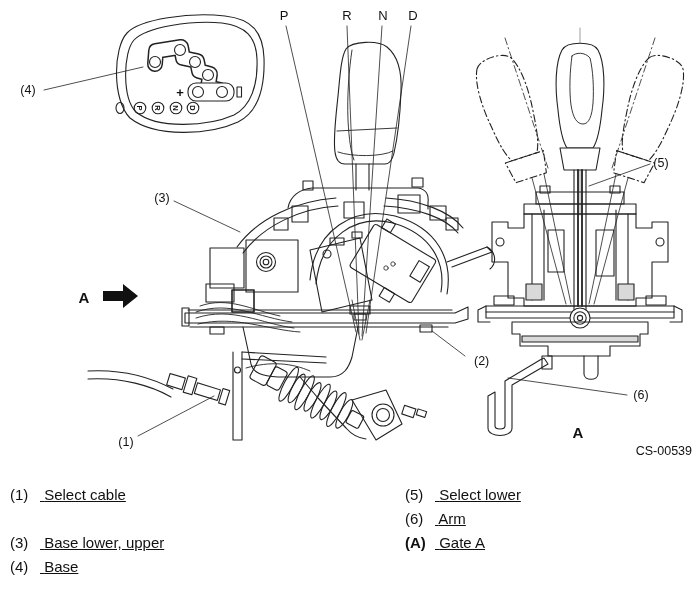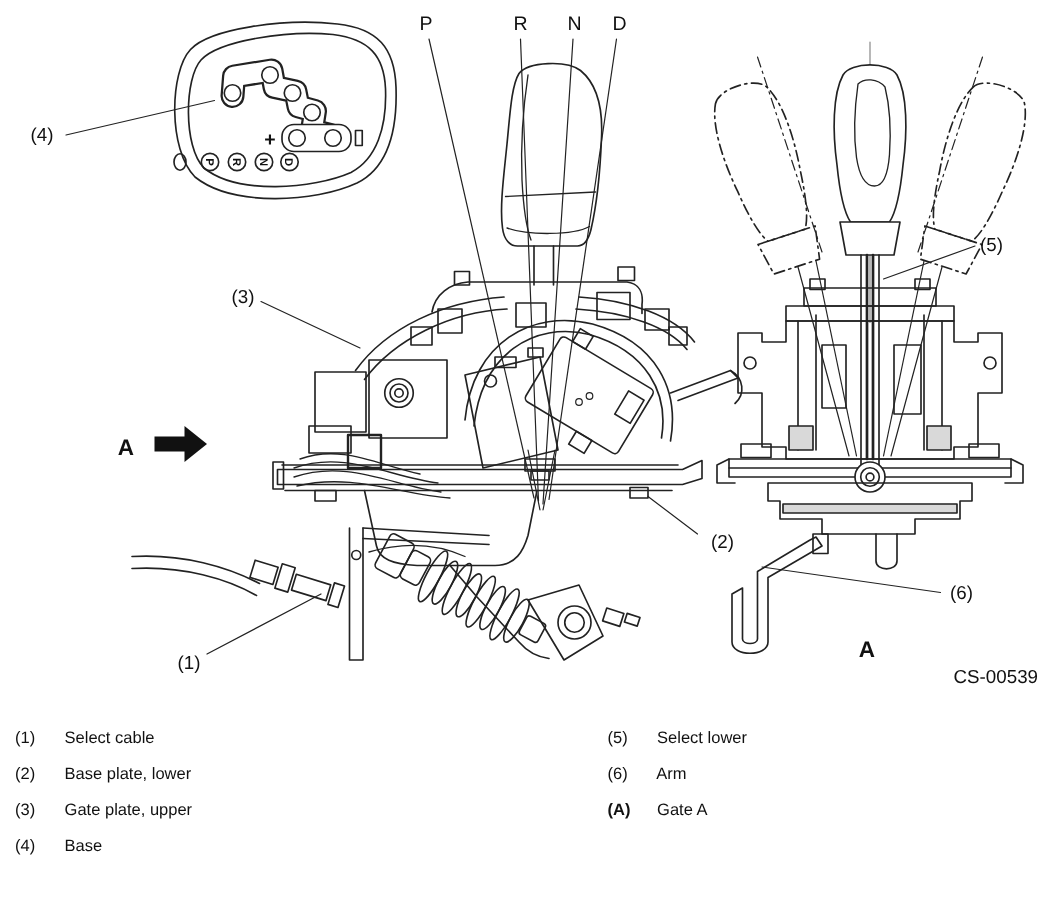--- a/index.html
+++ b/index.html
@@ -9,21 +9,21 @@
   }
   svg{position:absolute;left:0;top:0;}
   svg text{font-family:"Liberation Sans",sans-serif;fill:#111;}
   .callout{font-size:12.5px;}
   .toplabel{font-size:13px;}
   .viewlabel{font-size:15px;font-weight:bold;}
   .code{font-size:12.5px;}
   .gateletter{font-size:7.5px;font-weight:bold;}
   .plus{font-size:13px;font-weight:bold;}
   .legend{position:absolute;left:0;top:0;width:695px;height:599px;pointer-events:none;}
-  .lrow{position:absolute;font-size:11px;white-space:nowrap;}
+  .lrow{position:absolute;font-size:15px;white-space:nowrap;text-decoration:underline;}
   .lnum{display:inline-block;width:30px;}
   .lbold{font-weight:bold;}
 </style>
 </head>
 <body>
 
 <div class="canvas">
 
 <svg width="695" height="470" viewBox="0 0 695 470">
   <g fill="none" stroke="#222" stroke-width="1.1" stroke-linejoin="round" stroke-linecap="round">
@@ -280,27 +280,23 @@
   <text x="641" y="399" text-anchor="middle" class="callout">(6)</text>
   <text x="578" y="438" text-anchor="middle" class="viewlabel">A</text>
   <text x="692" y="455" text-anchor="end" class="code">CS-00539</text>
 </svg>
 
 <div class="legend">
   <div class="lrow" style="left:10px;top:486px;">
     <span class="lnum">(1)</span>
     <span>Select cable</span>
   </div>
-  <div class="lrow" style="left:10px;top:510px;">
-    <span class="lnum">(2)</span>
-    <span>Base plate, lower</span>
-  </div>
   <div class="lrow" style="left:10px;top:534px;">
     <span class="lnum">(3)</span>
-    <span>Gate plate, upper</span>
+    <span>Base lower, upper</span>
   </div>
   <div class="lrow" style="left:10px;top:558px;">
     <span class="lnum">(4)</span>
     <span>Base</span>
   </div>
   <div class="lrow" style="left:405px;top:486px;">
     <span class="lnum">(5)</span>
     <span>Select lower</span>
   </div>
   <div class="lrow" style="left:405px;top:510px;">

